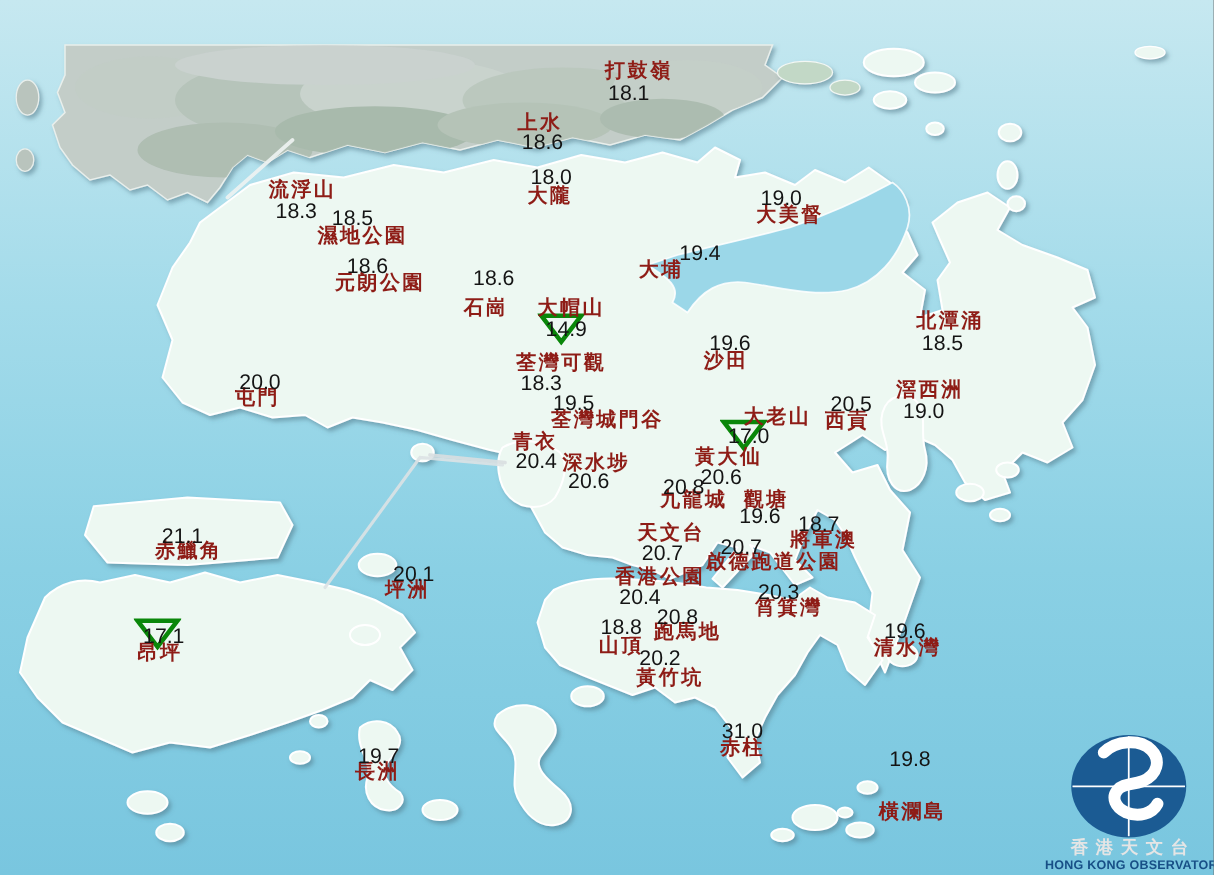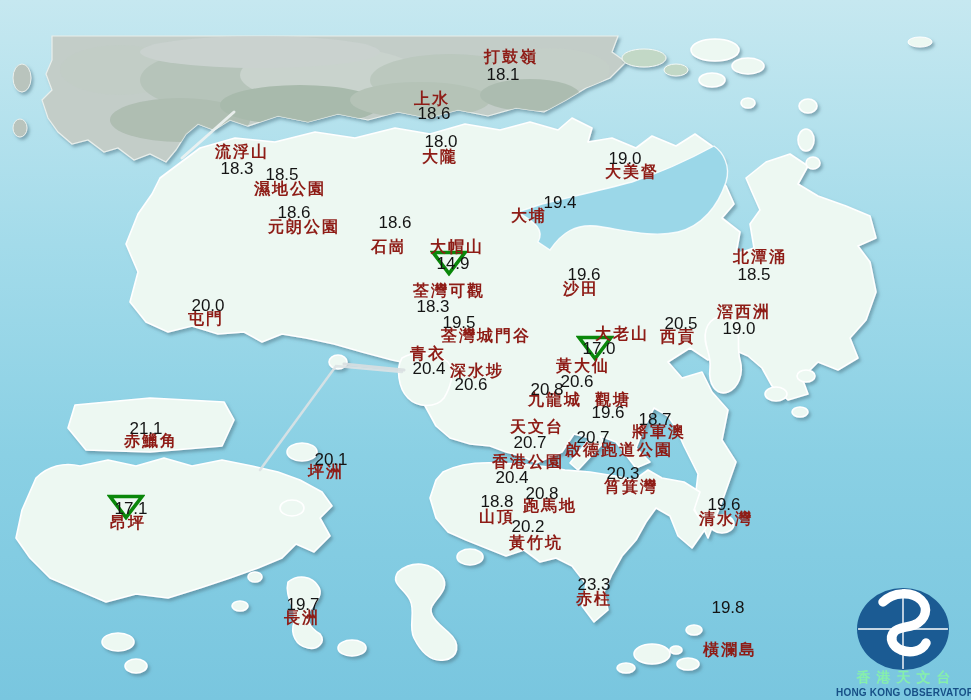--- a/index.html
+++ b/index.html
@@ -18,21 +18,21 @@
            font-family:"Liberation Serif","DejaVu Serif",serif;
            font-size:16px;font-weight:600;letter-spacing:2px;
            color:#8e1c16;white-space:nowrap;z-index:3;}
   .st-value{position:absolute;transform:translate(-50%,-50%);
             font-family:"Liberation Sans","DejaVu Sans",sans-serif;
             font-size:17px;color:#141414;white-space:nowrap;z-index:4;}
   .low-marker{position:absolute;transform:translate(-50%,-50%);z-index:2;line-height:0;}
   
   .logo{position:absolute;left:836px;top:584px;width:135px;height:116px;text-align:center;}
   .logo-cn{font-family:"Liberation Serif","DejaVu Serif",serif;font-size:14px;font-weight:bold;
-           color:#86efac;letter-spacing:6px;text-indent:6px;margin-top:1px;white-space:nowrap;}
+           color:#e5e5e5;letter-spacing:6px;text-indent:6px;margin-top:1px;white-space:nowrap;}
   .logo-en{font-family:"Liberation Sans","DejaVu Sans",sans-serif;font-size:10px;font-weight:bold;
            color:#174f86;letter-spacing:0.2px;white-space:nowrap;}
 </style>
 </head>
 <body>
 
 <div class="screen">
 
   <svg class="basemap" width="971" height="700" viewBox="0 0 971 700">
     <defs>
@@ -216,21 +216,21 @@
       <div class="st-name" style="left: 326px; top: 472px;">坪洲</div>
       <div class="st-value" style="left: 331px; top: 460px;">20.1</div>
       <div class="low-marker" style="left: 126px; top: 507px;"><svg width="38" height="27" viewBox="0 0 38 27">
           <polygon points="3,3 35,3 19,24" fill="none" stroke="#0a870a" stroke-width="3.6"></polygon>
         </svg></div>
       <div class="st-name" style="left: 128px; top: 523px;">昂坪</div>
       <div class="st-value" style="left: 131px; top: 509px;">17.1</div>
       <div class="st-name" style="left: 302px; top: 618px;">長洲</div>
       <div class="st-value" style="left: 303px; top: 605px;">19.7</div>
       <div class="st-name" style="left: 594px; top: 599px;">赤柱</div>
-      <div class="st-value" style="left: 594px; top: 585px;">23.3</div>
+      <div class="st-value" style="left: 594px; top: 585px;">31.0</div>
       <div class="st-name" style="left: 730px; top: 650px;">橫瀾島</div>
       <div class="st-value" style="left: 728px; top: 608px;">19.8</div>
     </div>
 
 
   <div class="logo">
     <div style="height:84px"></div>
     <div class="logo-cn">香港天文台</div>
     <div class="logo-en">HONG KONG OBSERVATORY</div>
   </div>

